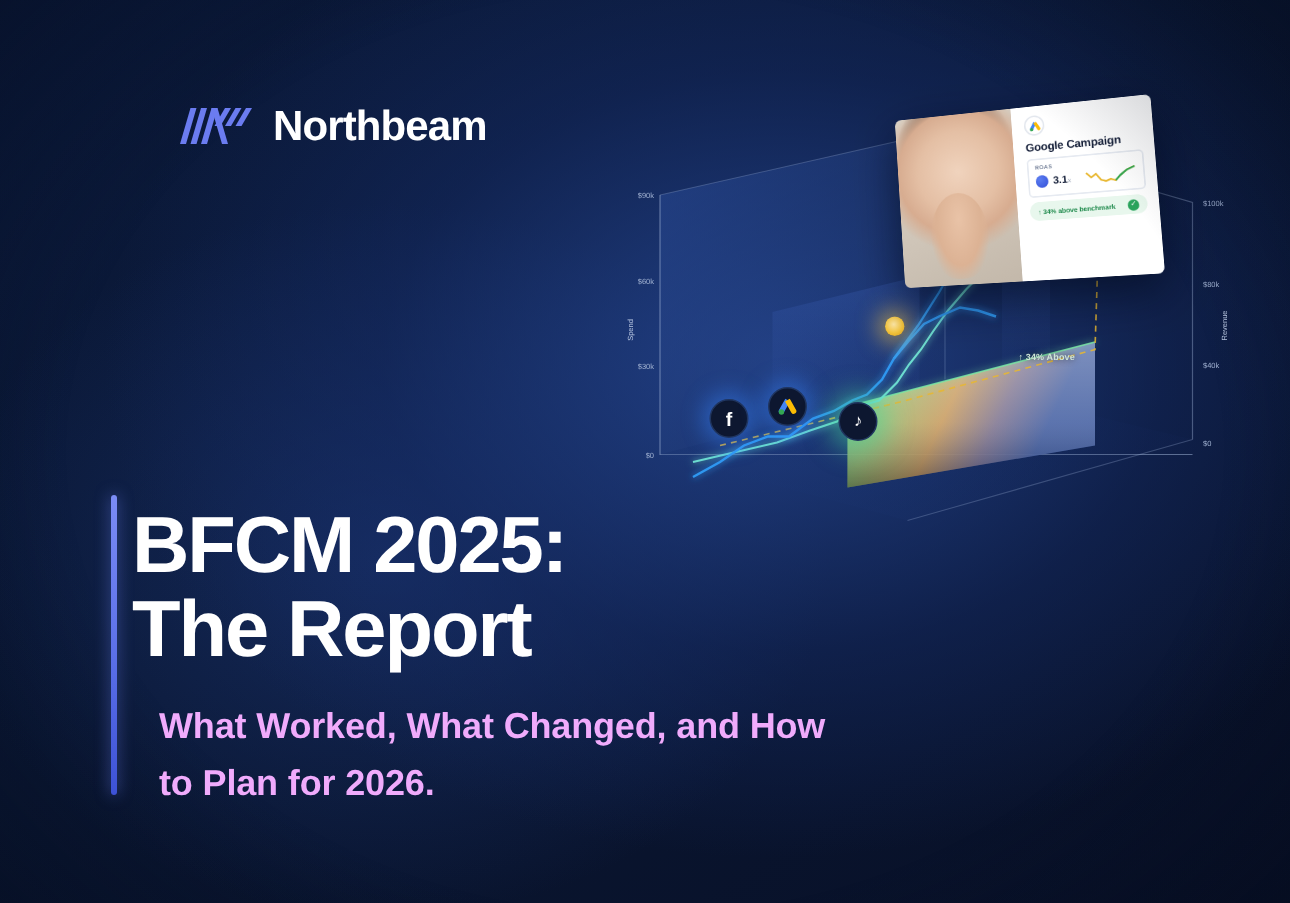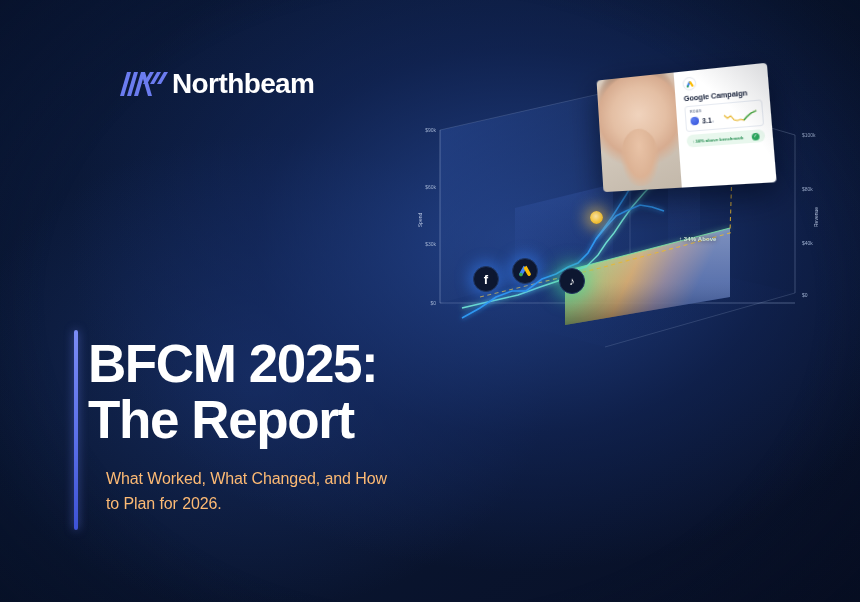--- a/index.html
+++ b/index.html
@@ -21,21 +21,21 @@
       linear-gradient(145deg,#0b1a3c 0%,#0a1733 45%,#081027 100%);
   }
   .bg-vignette {
     position:absolute; inset:0;
     background:radial-gradient(ellipse 700px 560px at 50% 50%, rgba(0,0,0,0) 55%, rgba(4,10,26,0.75) 100%);
   }
 
   
   .logo-row {
     position:absolute; left:118px; top:66px;
-    display:flex; align-items:center; gap:2px;
+    display:flex; align-items:center; gap:12px;
   }
   .logo-mark { width:52px; height:36px; display:block; }
   .logo-word {
     font-size:28px; font-weight:bold; letter-spacing:-0.6px; color:#ffffff;
   }
 
   
   .accent-bar {
     position:absolute; left:74px; top:330px;
     width:4px; height:200px;
@@ -44,22 +44,22 @@
     box-shadow:0 0 10px rgba(110,130,245,0.6);
   }
   .headline {
     position:absolute; left:88px; top:336px;
     font-size:53px; font-weight:bold; line-height:1.06;
     letter-spacing:-1.4px; color:#ffffff;
     white-space:pre-line;
   }
   .subhead {
     position:absolute; left:106px; top:466px;
-    font-size:16px; line-height:1.58; color:#fdba74;
-    font-weight:400; letter-spacing:-0.1px;
+    font-size:24px; line-height:1.58; color:#f0abfc;
+    font-weight:700; letter-spacing:-0.1px;
     white-space:pre-line;
   }
 
   
   .scene { position:absolute; left:400px; top:75px; width:440px; height:250px; }
   .scene svg { overflow:visible; }
 
   
   .tick { font-size:5px; fill:#9fb0d0; font-family:"Liberation Sans", sans-serif; }
   .axis-title { font-size:5px; fill:#b9c7e2; font-family:"Liberation Sans", sans-serif; }

